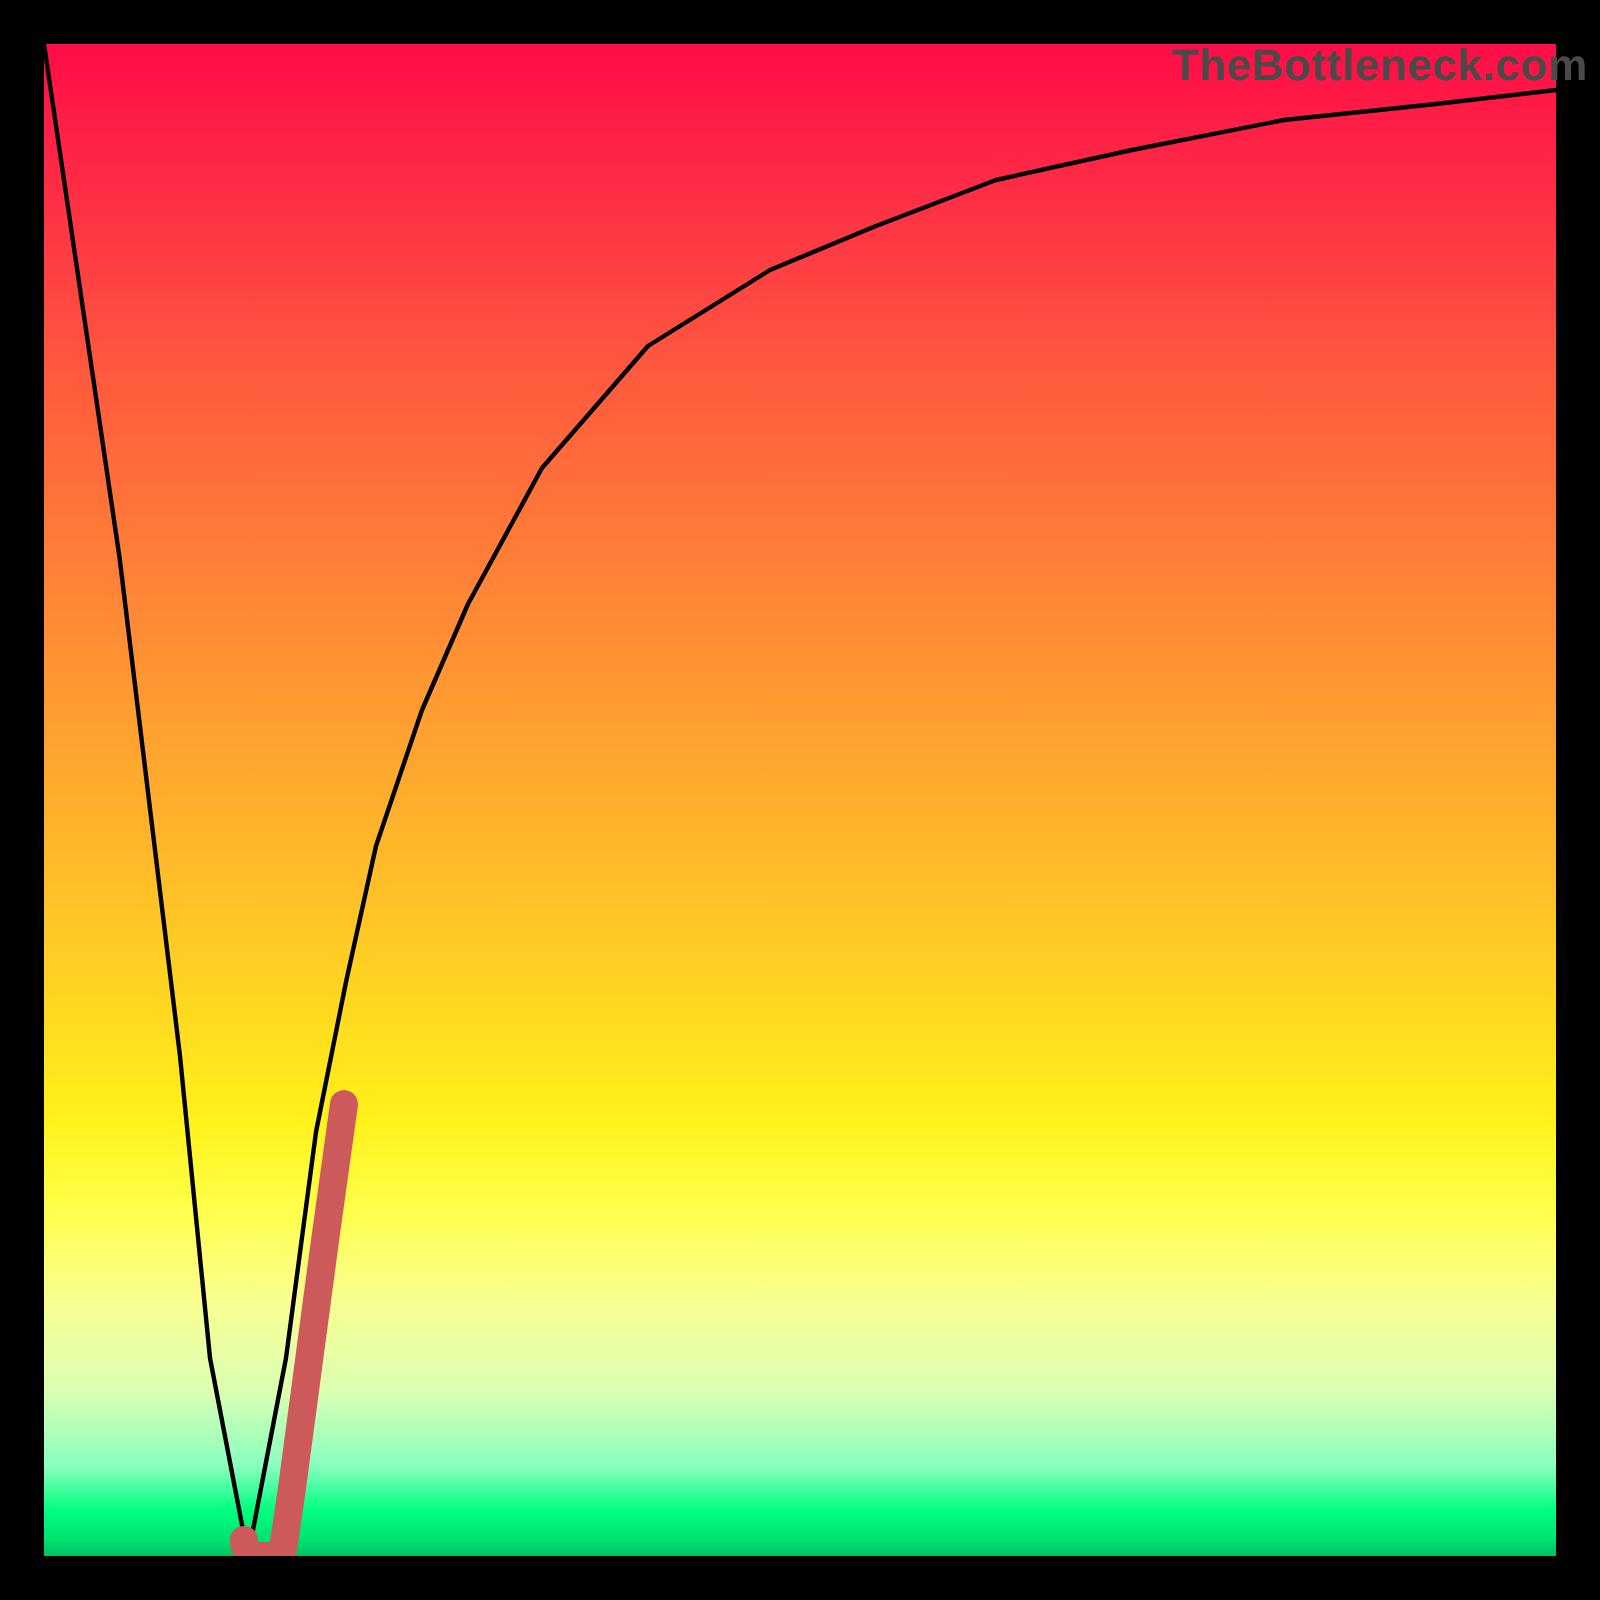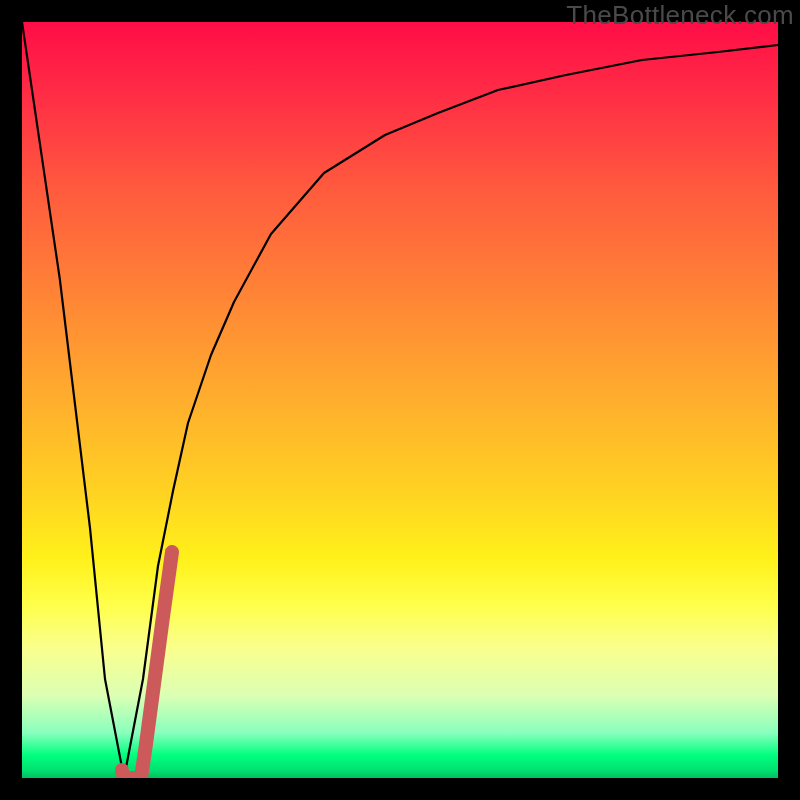--- a/index.html
+++ b/index.html
@@ -36,25 +36,25 @@
       #f9ff8f 83%,
       #dcffb3 89%,
       #8affbe 94%,
       #00ff7f 97%,
       #00e070 99%,
       #00c060 100%
     );
   }
   .watermark {
     position: absolute;
-    top: 0;
+    top: 20px;
     right: 6px;
     color: #4a4a4a;
-    font-size: 26px;
-    font-weight: 400;
+    font-size: 22px;
+    font-weight: 700;
     letter-spacing: 0.3px;
     user-select: none;
   }
   svg.curve {
     position: absolute;
     left: 0;
     top: 0;
     width: 100%;
     height: 100%;
     pointer-events: none;

